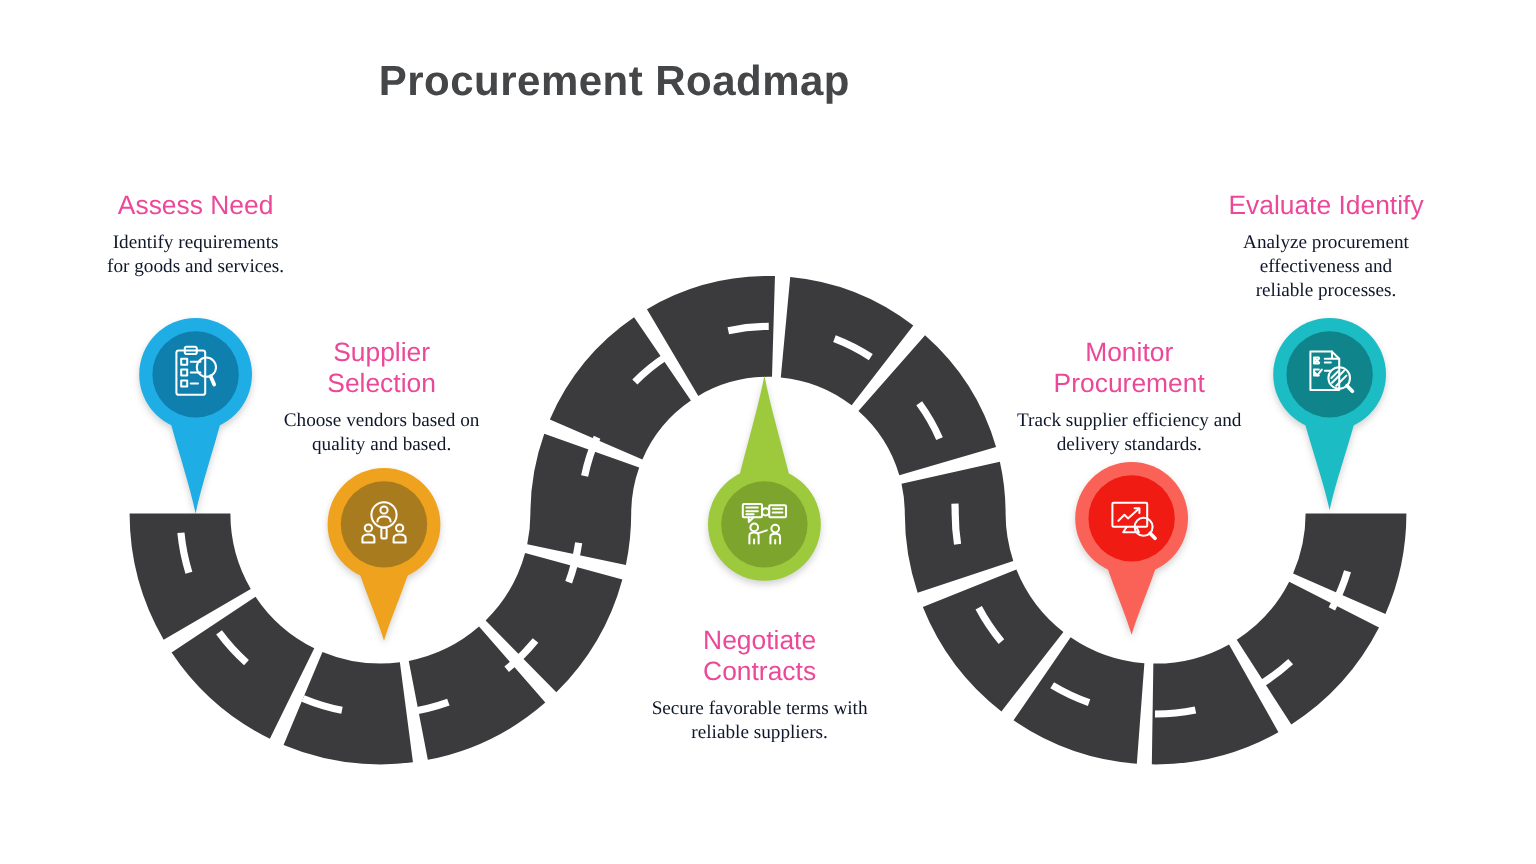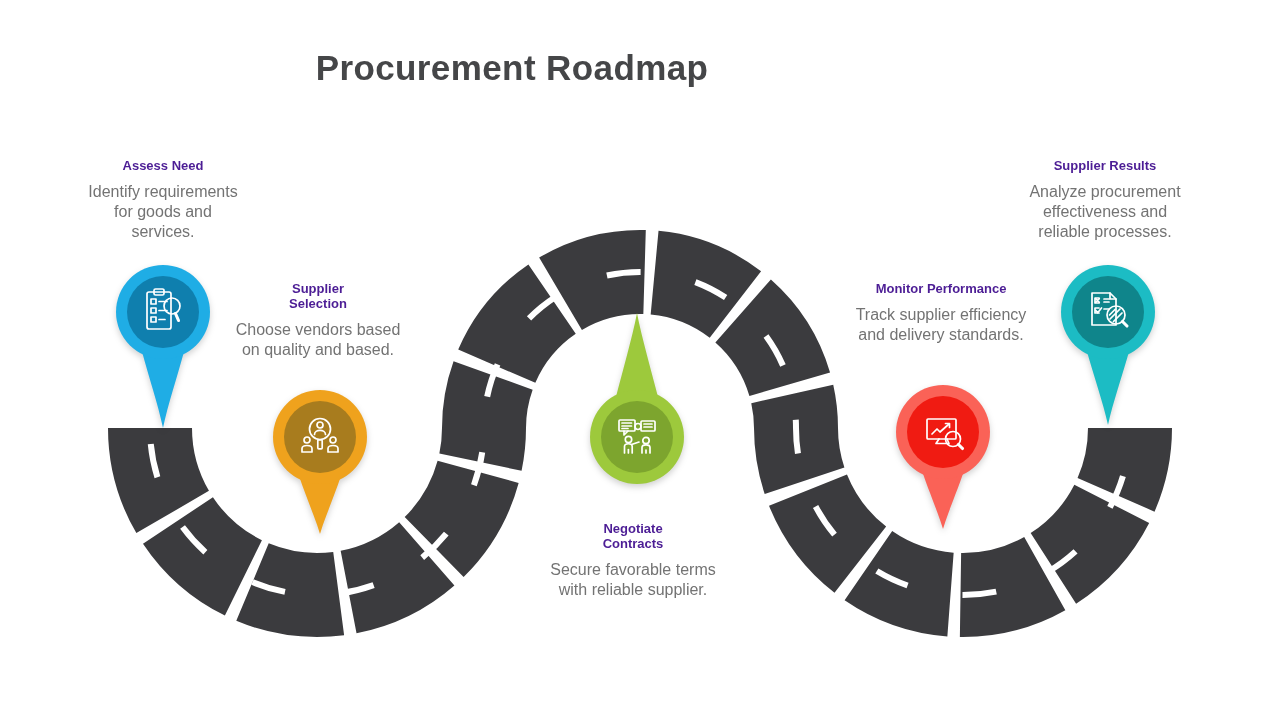--- a/index.html
+++ b/index.html
@@ -12,24 +12,24 @@
     text-align:center;font-size:35px;font-weight:800;letter-spacing:.4px;color:#454648;
   }
   .scene{position:absolute;left:0;top:0;}
   .road-base{fill:none;stroke-width:84;stroke-dasharray:88 10;}
   .road-line{fill:none;stroke-width:6;stroke-dasharray:34 56;stroke-dashoffset:-16;}
   .pin{filter:drop-shadow(0 3px 3px rgba(0,0,0,.18));}
   .ic{stroke:#fff;fill:none;stroke-width:1.7;stroke-linecap:round;stroke-linejoin:round;}
   .ic .thick{stroke-width:3.1;}
   .step{position:absolute;text-align:center;}
   .step-title{
-    margin:0 auto 9px auto;font-size:13px;font-weight:700;line-height:1.16;color:#4c1d95;
+    margin:0 auto 9px auto;font-size:22px;font-weight:400;line-height:1.16;color:#ec4899;
   }
   .step-desc{
-    margin:0 auto;font-size:16px;line-height:1.25;color:#737373;
+    margin:0 auto;font-size:16px;line-height:1.25;color:#0f172a;font-family:Liberation Serif, serif;
   }
   .s1{left:48px;top:158px;width:230px;}
   .s2{left:208px;top:281px;width:220px;}
   .s3{left:513px;top:521px;width:240px;}
   .s4{left:826px;top:281px;width:230px;}
   .s5{left:995px;top:158px;width:220px;}
   .s1 .step-desc{max-width:150px;}
   .s2 .step-title{max-width:110px;}
   .s2 .step-desc{max-width:168px;}
   .s3 .step-title{max-width:120px;}
@@ -152,26 +152,26 @@
     <p class="step-desc">Identify requirements for goods and services.</p>
   </div>
 
   <div class="step s2">
     <h3 class="step-title">Supplier Selection</h3>
     <p class="step-desc">Choose vendors based on quality and based.</p>
   </div>
 
   <div class="step s3">
     <h3 class="step-title">Negotiate Contracts</h3>
-    <p class="step-desc">Secure favorable terms with reliable supplier.</p>
+    <p class="step-desc">Secure favorable terms with reliable suppliers.</p>
   </div>
 
   <div class="step s4">
-    <h3 class="step-title">Monitor Performance</h3>
+    <h3 class="step-title">Monitor Procurement</h3>
     <p class="step-desc">Track supplier efficiency and delivery standards.</p>
   </div>
 
   <div class="step s5">
-    <h3 class="step-title">Supplier Results</h3>
+    <h3 class="step-title">Evaluate Identify</h3>
     <p class="step-desc">Analyze procurement effectiveness and reliable processes.</p>
   </div>
 
 </div>
 
 </body></html>

